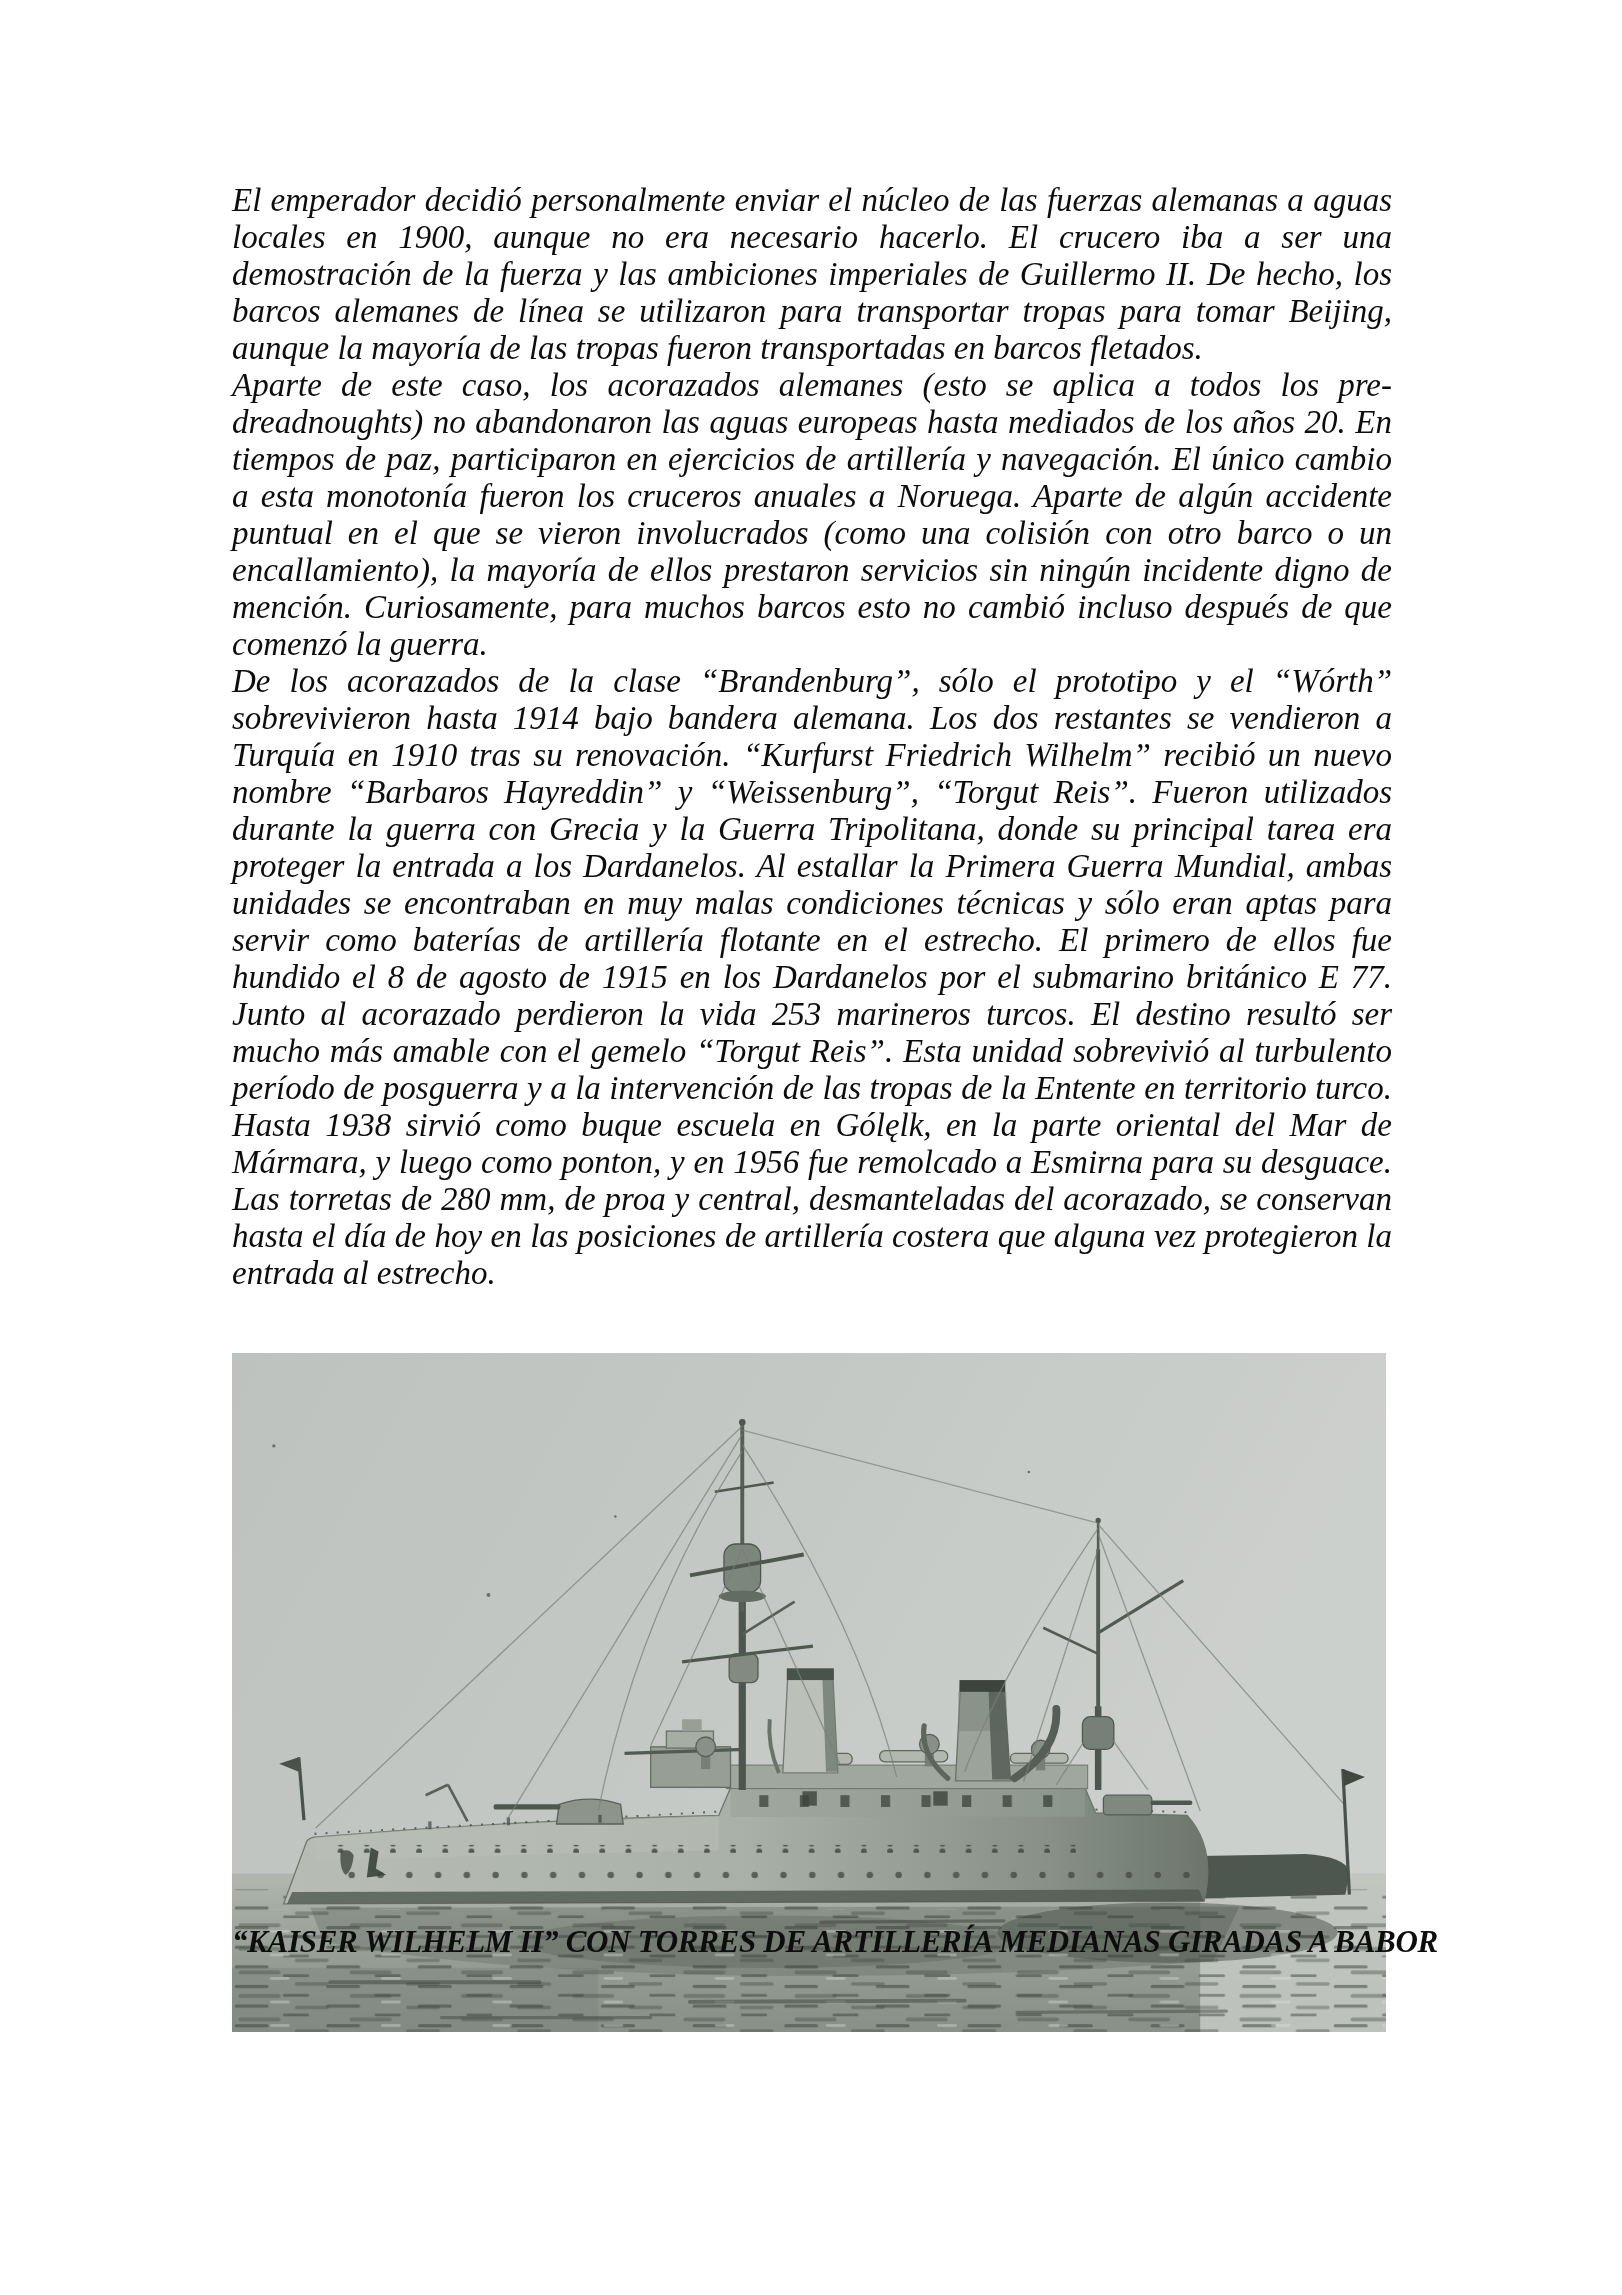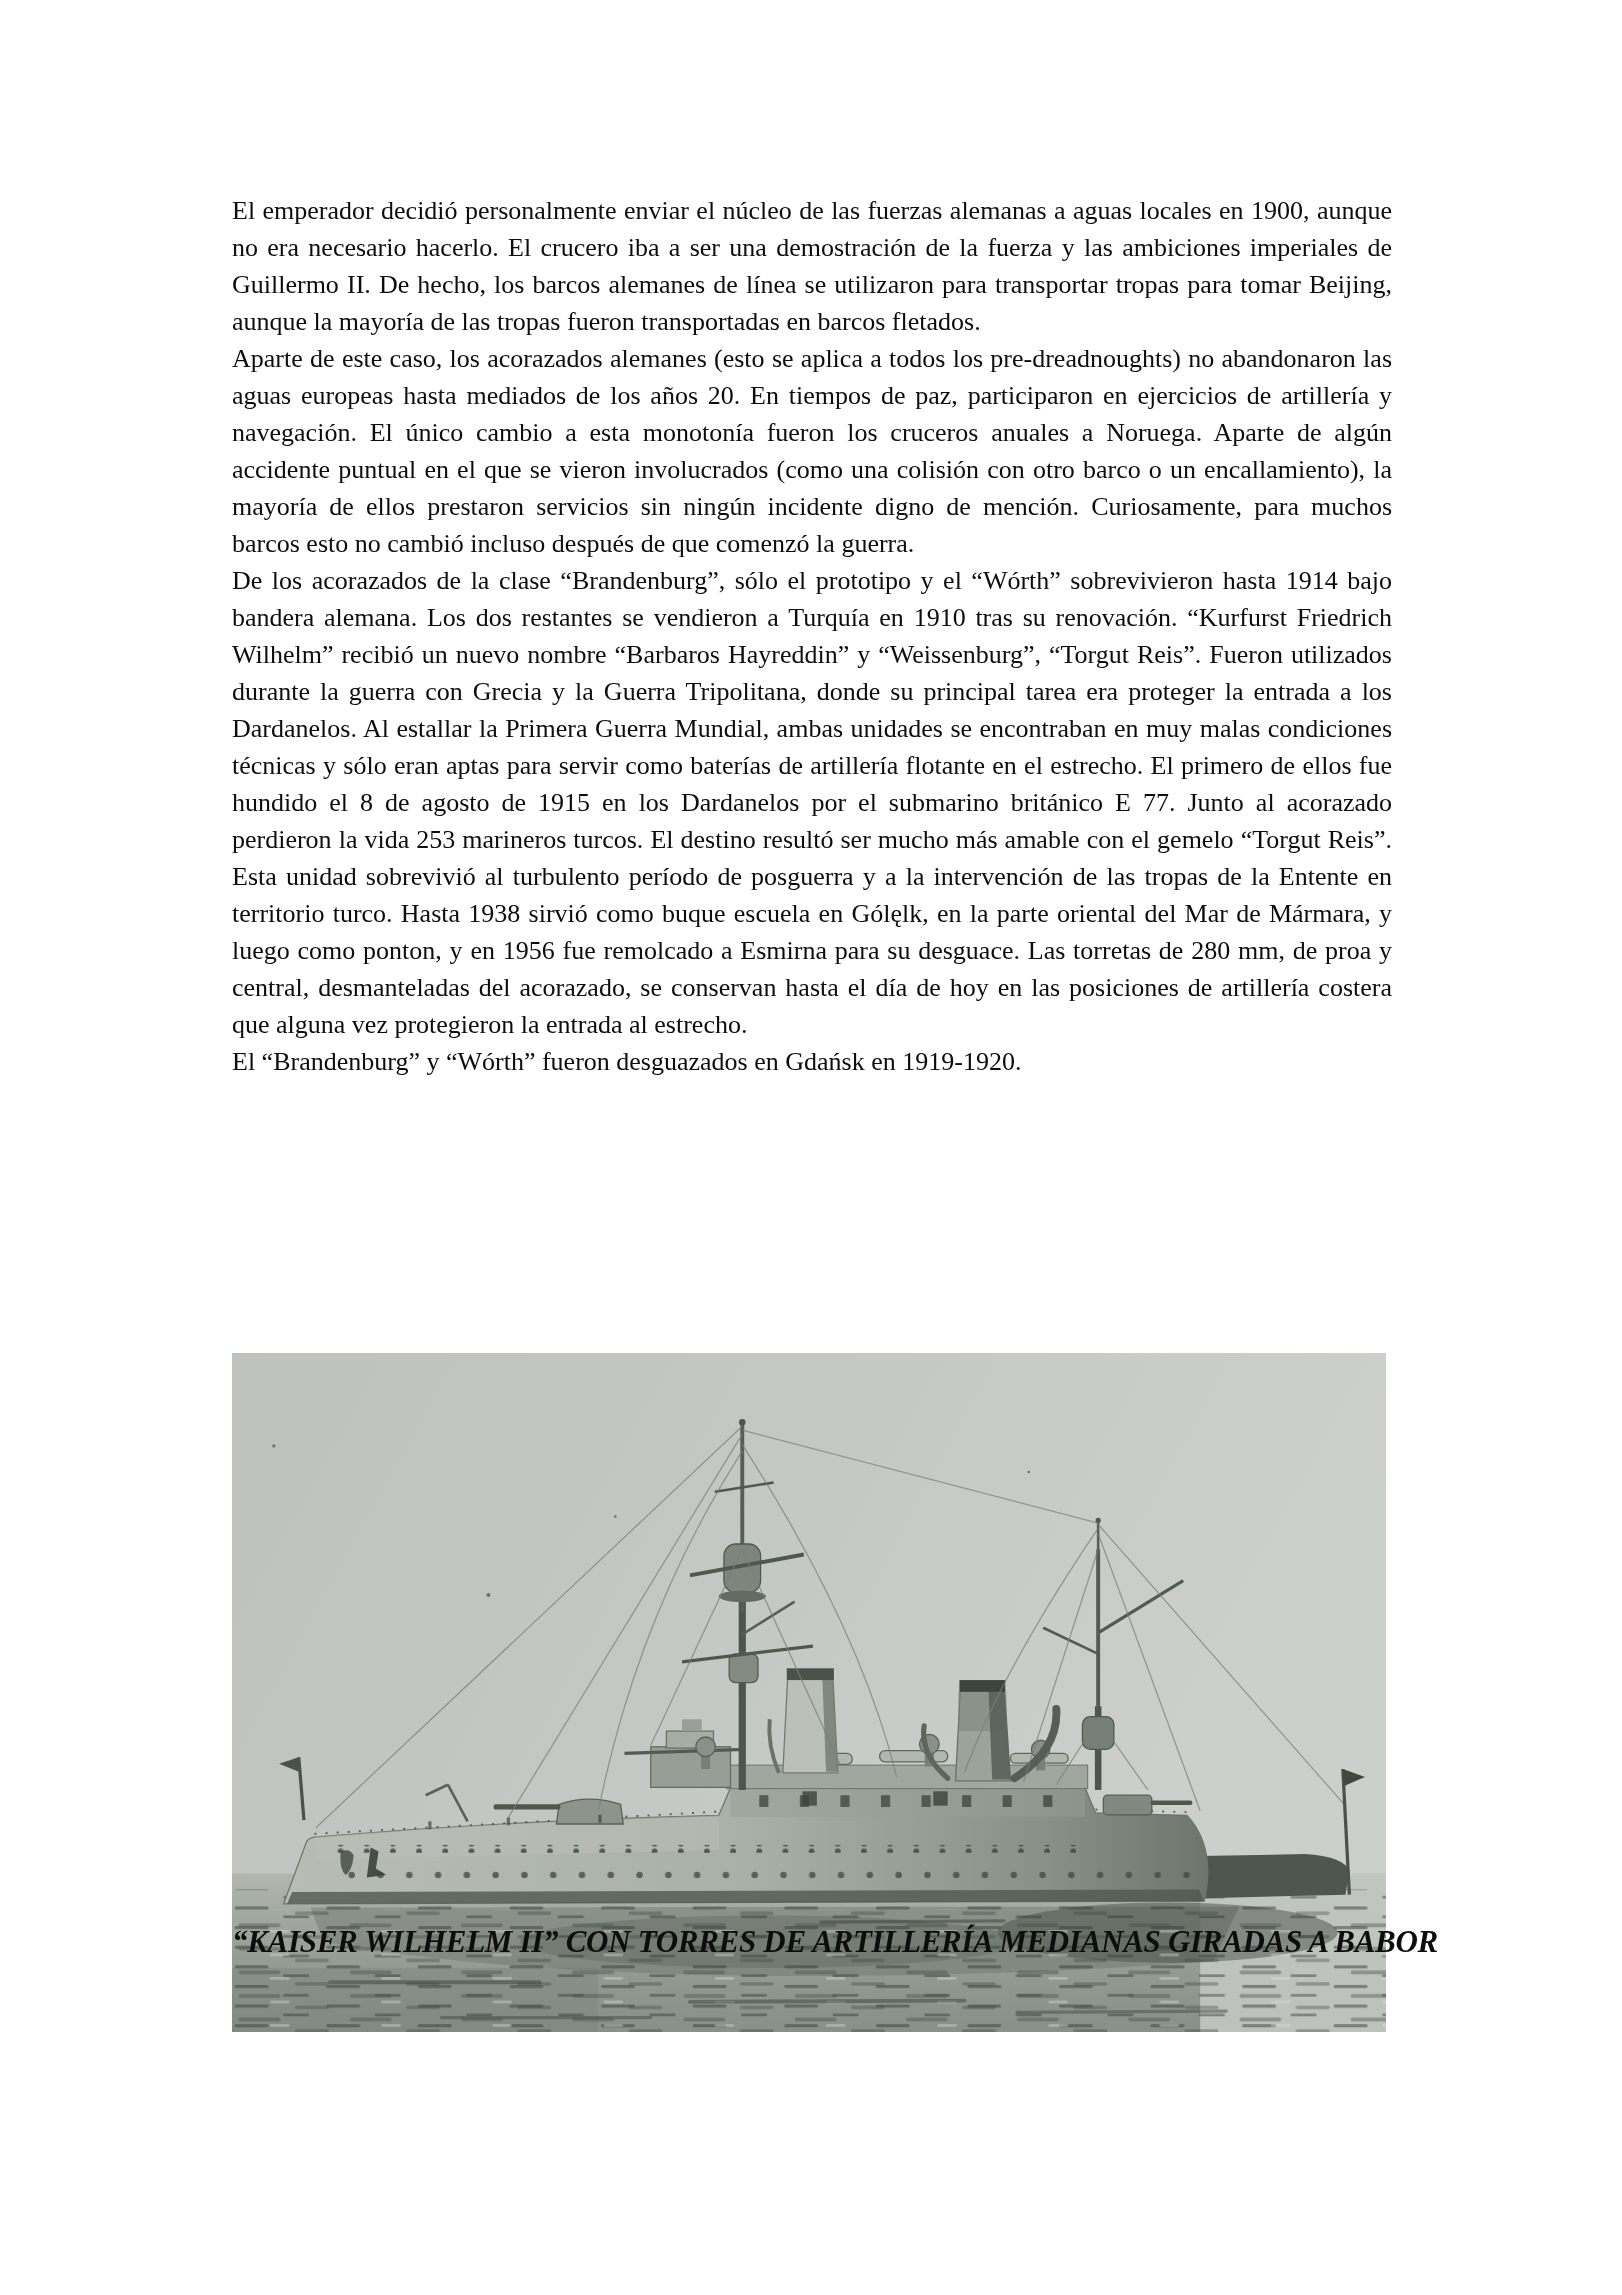--- a/index.html
+++ b/index.html
@@ -6,23 +6,24 @@
   .page{
     position:relative;
     width:1623px;height:2295px;
     background:#ffffff;
     font-family:"Liberation Serif","DejaVu Serif",serif;
     color:#0d0d0d;
     overflow:hidden;
   }
   .text-block{
     position:absolute;
-    left:232px;top:192px;width:1160px;
-    font-size:26px;line-height:37px;
+    left:232px;top:182px;width:1160px;
+    font-size:33px;line-height:37px;
     text-align:justify;
+    font-style:italic;
   }
   .text-block p{margin:0;padding:0;}
   .photo-figure{
     position:absolute;
     left:232px;top:1353px;width:1154px;height:679px;
     margin:0;padding:0;
   }
   .photo-figure svg{display:block;width:1154px;height:679px;}
   .photo-caption{
     position:absolute;
@@ -36,21 +37,20 @@
 </style>
 </head>
 <body>
 
 <div class="page">
 
   <div class="text-block">
     <p>El emperador decidió personalmente enviar el núcleo de las fuerzas alemanas a aguas locales en 1900, aunque no era necesario hacerlo. El crucero iba a ser una demostración de la fuerza y las ambiciones imperiales de Guillermo II. De hecho, los barcos alemanes de línea se utilizaron para transportar tropas para tomar Beijing, aunque la mayoría de las tropas fueron transportadas en barcos fletados.</p>
     <p>Aparte de este caso, los acorazados alemanes (esto se aplica a todos los pre-dreadnoughts) no abandonaron las aguas europeas hasta mediados de los años 20. En tiempos de paz, participaron en ejercicios de artillería y navegación. El único cambio a esta monotonía fueron los cruceros anuales a Noruega. Aparte de algún accidente puntual en el que se vieron involucrados (como una colisión con otro barco o un encallamiento), la mayoría de ellos prestaron servicios sin ningún incidente digno de mención. Curiosamente, para muchos barcos esto no cambió incluso después de que comenzó la guerra.</p>
     <p>De los acorazados de la clase “Brandenburg”, sólo el prototipo y el “Wórth” sobrevivieron hasta 1914 bajo bandera alemana. Los dos restantes se vendieron a Turquía en 1910 tras su renovación. “Kurfurst Friedrich Wilhelm” recibió un nuevo nombre “Barbaros Hayreddin” y “Weissenburg”, “Torgut Reis”. Fueron utilizados durante la guerra con Grecia y la Guerra Tripolitana, donde su principal tarea era proteger la entrada a los Dardanelos. Al estallar la Primera Guerra Mundial, ambas unidades se encontraban en muy malas condiciones técnicas y sólo eran aptas para servir como baterías de artillería flotante en el estrecho. El primero de ellos fue hundido el 8 de agosto de 1915 en los Dardanelos por el submarino británico E 77. Junto al acorazado perdieron la vida 253 marineros turcos. El destino resultó ser mucho más amable con el gemelo “Torgut Reis”. Esta unidad sobrevivió al turbulento período de posguerra y a la intervención de las tropas de la Entente en territorio turco. Hasta 1938 sirvió como buque escuela en Gólęlk, en la parte oriental del Mar de Mármara, y luego como ponton, y en 1956 fue remolcado a Esmirna para su desguace. Las torretas de 280 mm, de proa y central, desmanteladas del acorazado, se conservan hasta el día de hoy en las posiciones de artillería costera que alguna vez protegieron la entrada al estrecho.</p>
-    <p>El “Brandenburg” y “Wórth” fueron desguazados en Gdańsk en 1919-1920.</p>
   </div>
 
   <figure class="photo-figure">
     <svg viewBox="0 0 1764 1038" preserveAspectRatio="none" xmlns="http://www.w3.org/2000/svg">
       <defs>
         <linearGradient id="skyG" x1="0" y1="0" x2="1" y2="0.25">
           <stop offset="0" stop-color="#c2c6c4"></stop>
           <stop offset="0.55" stop-color="#c9cdca"></stop>
           <stop offset="1" stop-color="#d2d5d2"></stop>
         </linearGradient>

